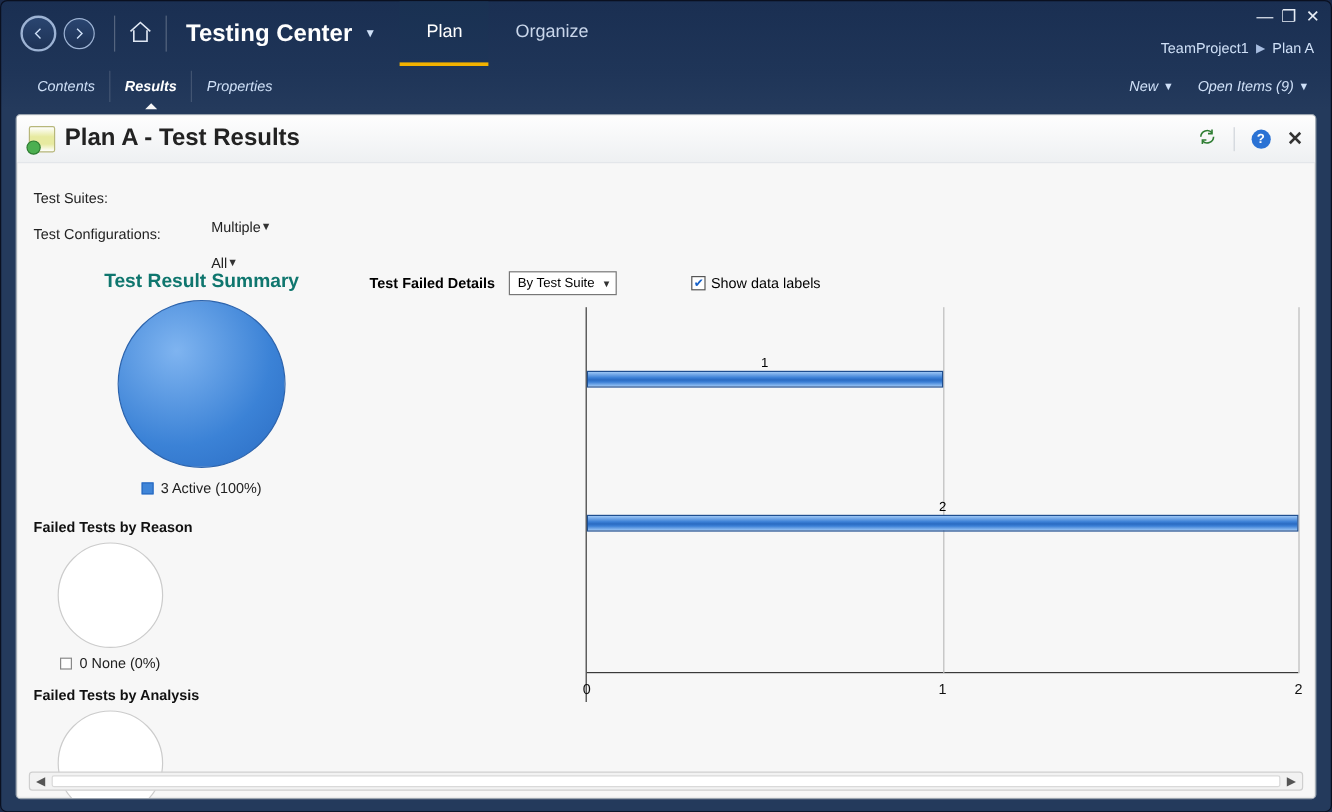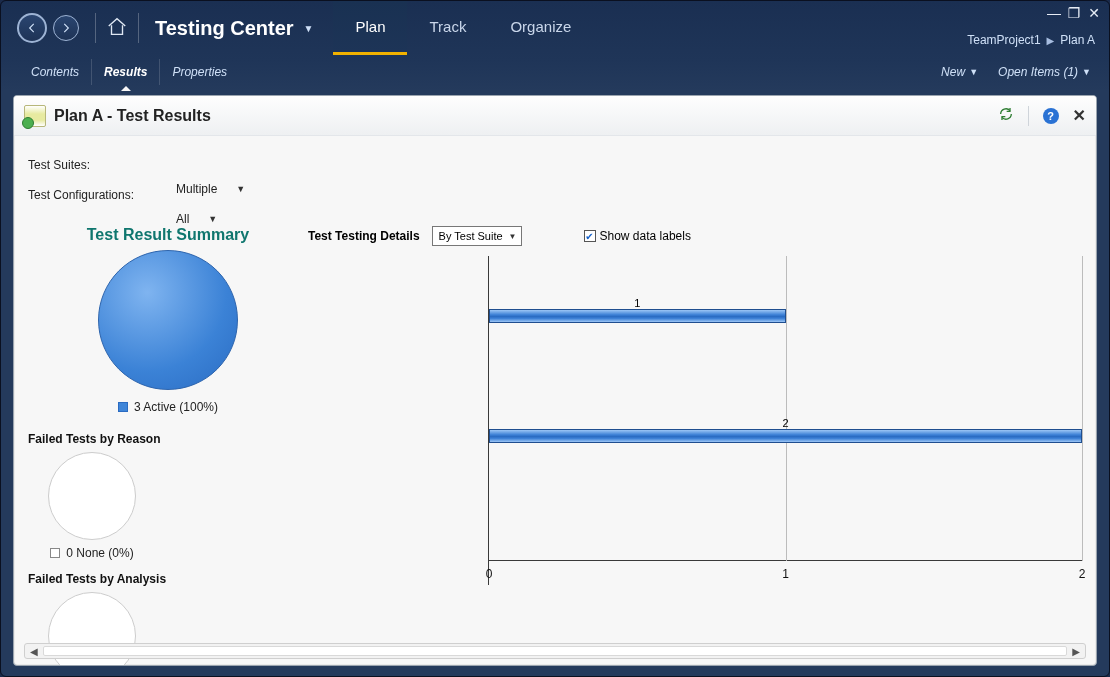--- a/index.html
+++ b/index.html
@@ -122,33 +122,33 @@
     width:22px; height:22px; margin-right:8px;
     background: linear-gradient(#fff,#e7eaa0 40%, #e7eaa0 70%, #fff);
     border:1px solid #b7b77a; border-radius:2px;
     position:relative;
   }
   .panel-header .pad-icon::before {
     content:""; position:absolute; left:-3px; bottom:-3px;
     width:10px; height:10px; background:#4caf50; border-radius:50%;
     border:1px solid #2e7d32;
   }
-  .panel-title { font-size:16px; font-weight:bold; color:#222; }
+  .panel-title { font-size:20px; font-weight:bold; color:#222; }
   .panel-actions { margin-left:auto; display:flex; gap:14px; align-items:center;}
   .panel-actions .refresh-icon svg { width:16px; height:16px; stroke:#2e7d32; fill:none; stroke-width:2;}
   .panel-actions .divider { width:1px; height:20px; background:#cfd4da;}
   .panel-actions .help-icon { width:16px; height:16px; border-radius:50%; background:#2a72d4; color:#fff; font-size:11px; font-weight:bold; display:flex; align-items:center; justify-content:center;}
   .panel-actions .close-x { font-size:16px; color:#333; font-weight:bold; cursor:pointer;}
 
   .filters {
     padding: 14px 14px 6px 14px;
   }
   .filter-row { display:flex; align-items:center; height:30px; gap:8px;}
   .filter-row .lbl { width:140px; color:#222;}
-  .filter-row .val { font-size:12px; color:#222; cursor:pointer; display:flex; gap:19px; align-items:center;margin-top:48px;}
+  .filter-row .val { font-size:12px; color:#222; cursor:pointer; display:flex; gap:0; align-items:center;margin-top:48px;}
   .tri-dn { font-size:9px; color:#333;}
 
   .body-cols {
     position:absolute;
     left:14px; right:14px; top:130px; bottom:30px;
     display:flex;
   }
   .left-col { width:280px; }
   .right-col { flex:1; position:relative; }
 
@@ -244,21 +244,20 @@
           <path d="M3 11l9-8 9 8"></path>
           <path d="M6 10v10h12V10"></path>
         </svg>
     </div>
     <div class="vbar"></div>
     <div class="title">Testing Center</div>
     <span class="title-dd">▼</span>
 
     <div class="main-tabs">
       <div class="main-tab active">Plan</div>
-      <div class="main-tab">Track</div>
       <div class="main-tab">Organize</div>
     </div>
   </div>
 
   <div class="breadcrumb">
     <a>TeamProject1</a>
     <span class="sep">▶</span>
     <a>Plan A</a>
   </div>
 
@@ -267,21 +266,21 @@
       <div class="sub-tab">Contents</div>
       <div class="sub-tab active">Results</div>
       <div class="sub-tab">Properties</div>
     </div>
     <div class="sub-right">
       <div class="dd">
         <span>New</span>
         <span class="tri">▼</span>
       </div>
       <div class="dd">
-        <span>Open Items (1)</span>
+        <span>Open Items (9)</span>
         <span class="tri">▼</span>
       </div>
     </div>
   </div>
 
   <div class="content-panel">
     <div class="panel-header">
       <div class="pad-icon"></div>
       <div class="panel-title">Plan A - Test Results</div>
       <div class="panel-actions">
@@ -340,21 +339,21 @@
             <div class="legend-row">
               <span class="swatch empty"></span>
               <span>0 None (0%)</span>
             </div>
           </div>
         </div>
       </div>
 
       <div class="right-col">
         <div class="detail-header">
-          <span class="lbl">Test Testing Details</span>
+          <span class="lbl">Test Failed Details</span>
           <div class="combo">
             <span>By Test Suite</span>
             <span class="tri-dn">▼</span>
           </div>
           <div class="chk-row">
             <div class="chk">✔</div>
             <span>Show data labels</span>
           </div>
         </div>
 

